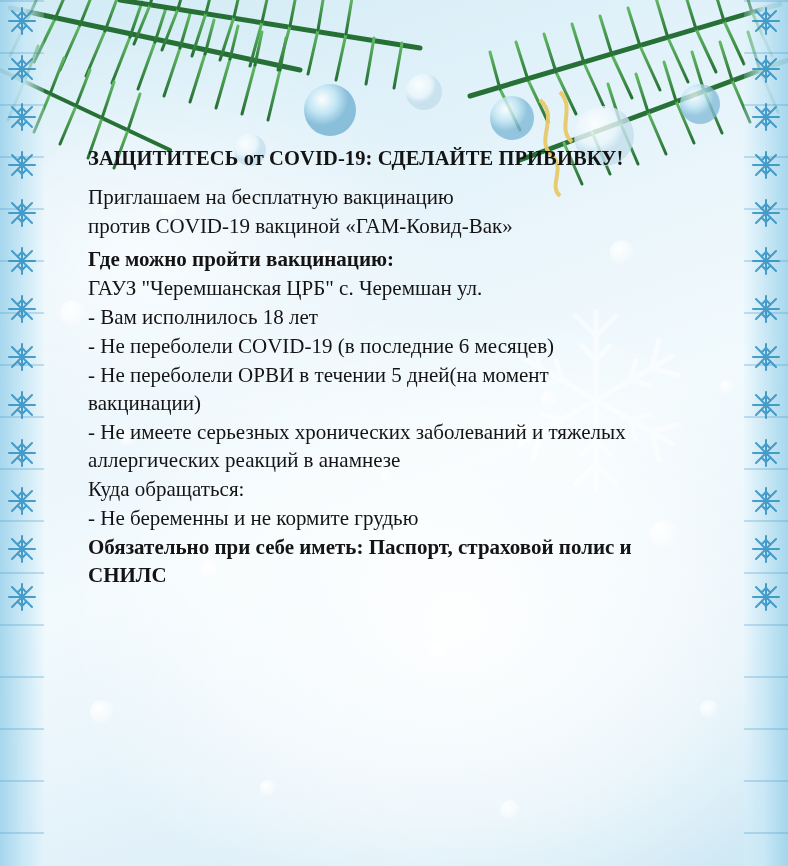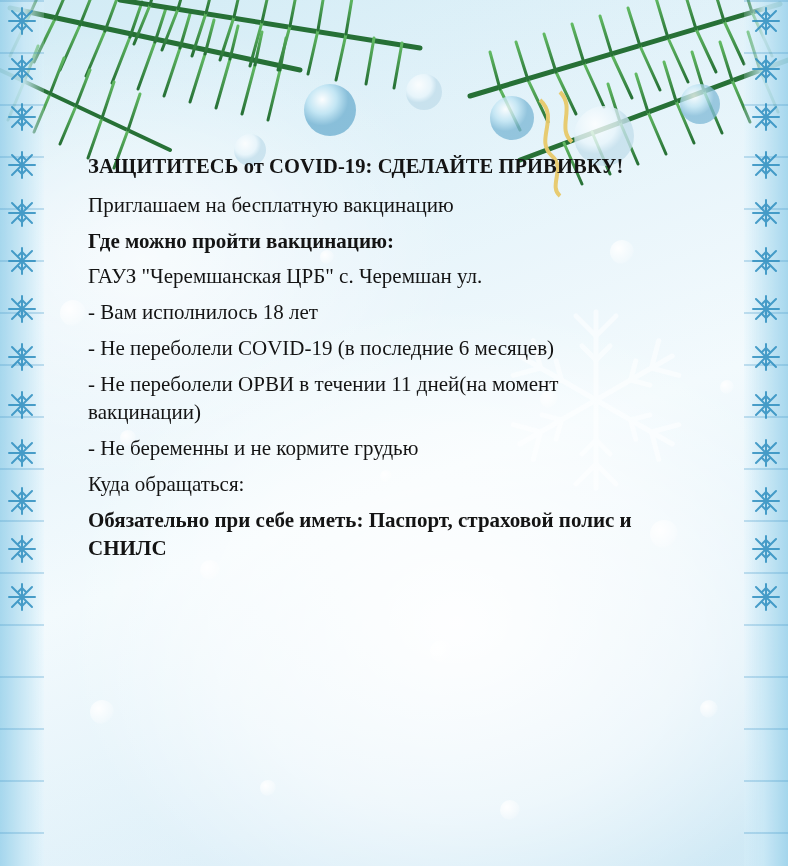--- a/index.html
+++ b/index.html
@@ -98,21 +98,21 @@
   #content {
     position: absolute;
     left: 88px;
     top: 146px;
     width: 548px;
     color: #141414;
     font-size: 21px;
     line-height: 1.33;
   }
   #content p {
-    margin: 8px 0 1px 0;
+    margin: 0 0 1px 0;
   }
   .b { font-weight: bold; }
   .title {
     font-weight: bold;
     font-size: 20.5px;
     line-height: 1.25;
     margin-bottom: 12px !important;
     letter-spacing: 0.1px;
   }
   .gap { margin-bottom: 6px !important; }
@@ -640,28 +640,30 @@
           <line x1="15" y1="24" x2="19" y2="20"></line>
         </g>
       </svg>
   </div>
 
   <div id="content">
 
     <p class="title">ЗАЩИТИТЕСЬ от COVID-19: СДЕЛАЙТЕ ПРИВИВКУ!</p>
 
     <p>Приглашаем на бесплатную вакцинацию</p>
+    <p class="gap">против COVID-19 вакциной «ГАМ-Ковид-Вак»</p>
 
     <p class="b">Где можно пройти вакцинацию:</p>
 
     <p>ГАУЗ "Черемшанская ЦРБ" с. Черемшан ул.</p>
 
 
     <p>- Вам исполнилось 18 лет</p>
     <p>- Не переболели COVID-19 (в последние 6 месяцев)</p>
-    <p>- Не переболели ОРВИ в течении 11 дней(на момент вакцинации)</p>
+    <p>- Не переболели ОРВИ в течении 5 дней(на момент вакцинации)</p>
+    <p>- Не имеете серьезных хронических заболеваний и тяжелых аллергических реакций в анамнезе</p>
+    <p>Куда обращаться:</p>
+
     <p>- Не беременны и не кормите грудью</p>
-
-    <p>Куда обращаться:</p>
     <p class="b">Обязательно при себе иметь: Паспорт, страховой полис и СНИЛС</p>
   </div>
 
 </div>
 
 </body></html>

